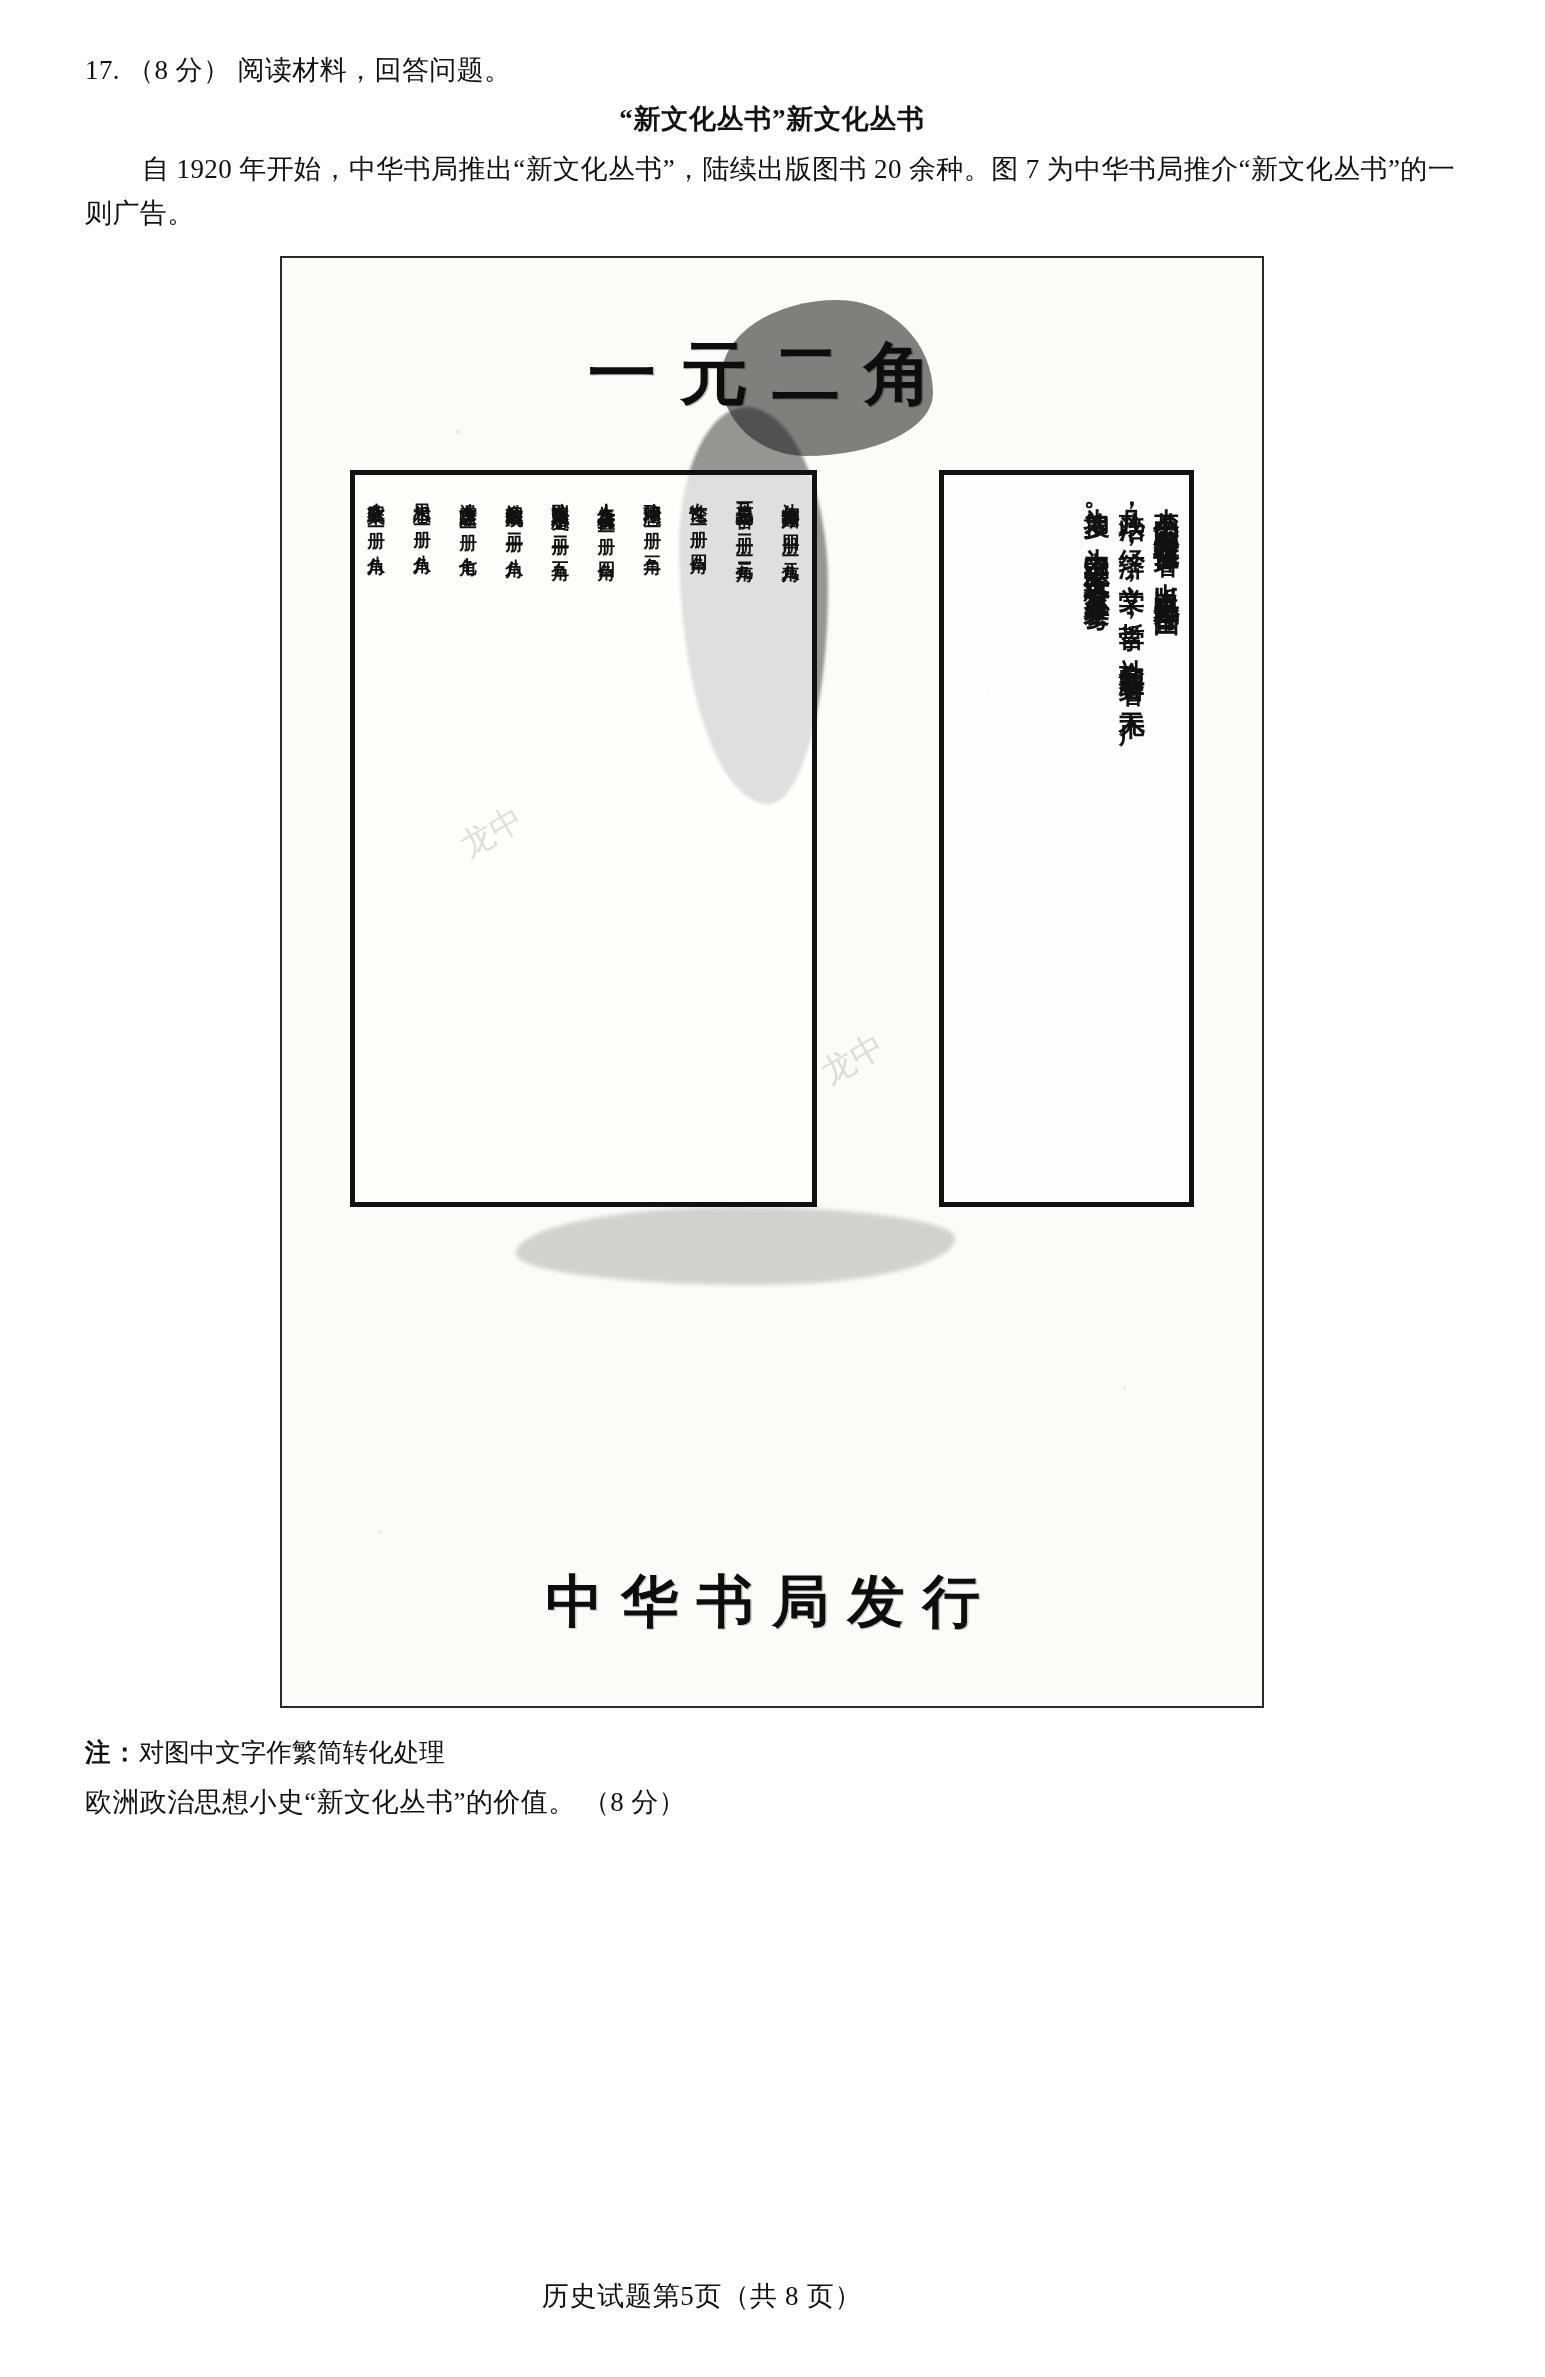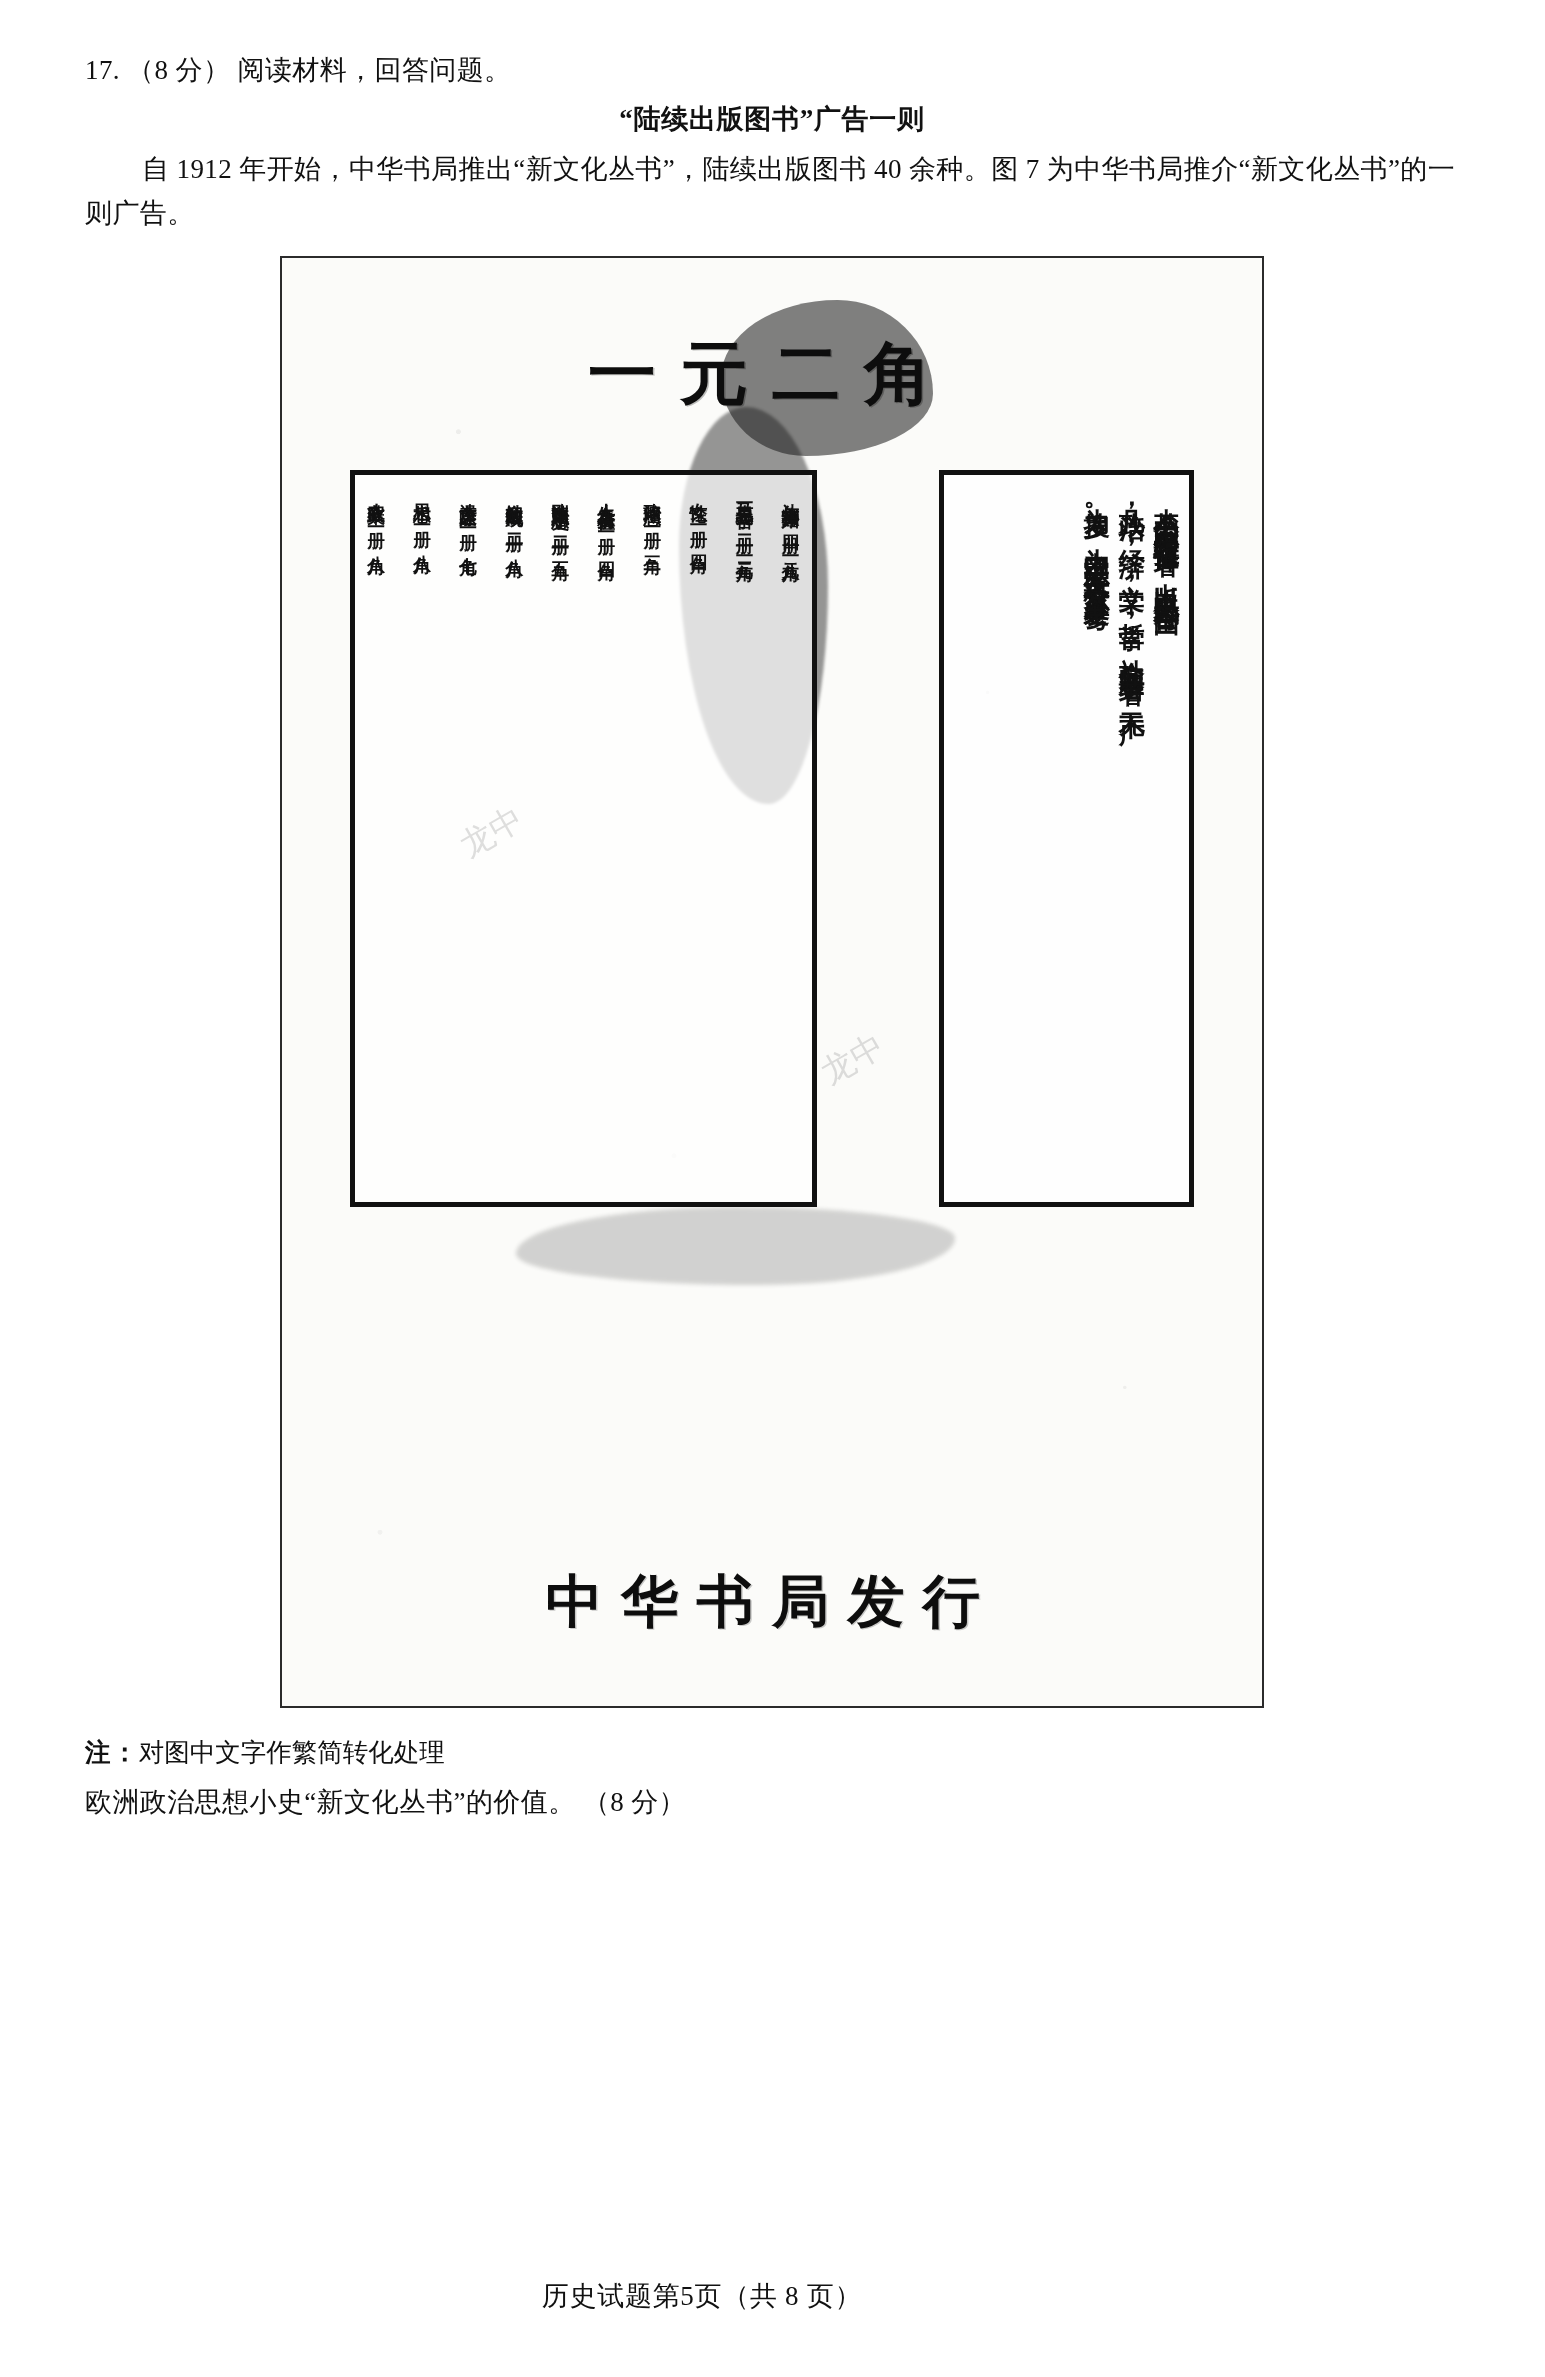--- a/index.html
+++ b/index.html
@@ -234,23 +234,23 @@
 <div class="page">
 
   <div class="content">
 
     <div class="q-line">
       <span class="q-num">17.</span>
       <span>（8 分）</span>
       <span>阅读材料，回答问题。</span>
     </div>
 
-    <div class="ad-title">“陆续出版图书”广告一则</div>
-
-    <div class="para">自 1912 年开始，中华书局推出“新文化丛书”，陆续出版图书 40 余种。图 7 为中华书局推介“新文化丛书”的一则广告。</div>
+    <div class="ad-title">“新文化丛书”新文化丛书</div>
+
+    <div class="para">自 1920 年开始，中华书局推出“新文化丛书”，陆续出版图书 20 余种。图 7 为中华书局推介“新文化丛书”的一则广告。</div>
 
     <div class="figure-wrap">
       <div class="scan">
         <div class="scan-noise"></div>
         <div class="ink-splash splash-a"></div>
         <div class="ink-splash splash-b"></div>
         <div class="ink-splash splash-c"></div>
 
         <div class="scan-title">一元二角</div>
 

